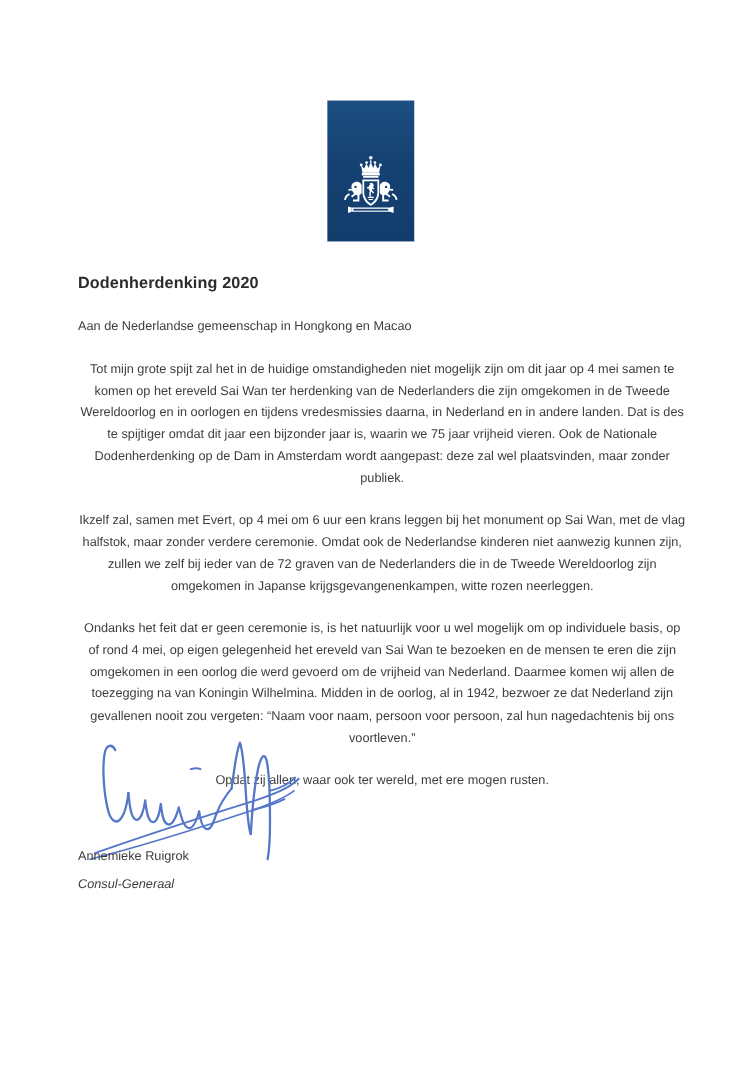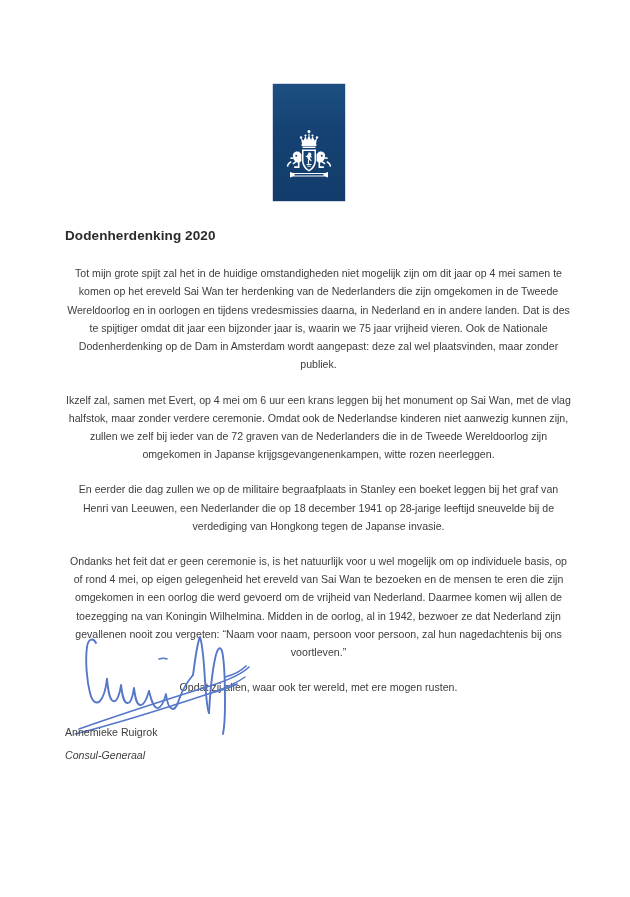--- a/index.html
+++ b/index.html
@@ -77,21 +77,21 @@
     text-align: center;
   }
   p.body-par.last-par {
     margin-bottom: 0;
   }
 
   
   .signature-area {
     position: absolute;
     left: 65px;
-    top: 633px;
+    top: 615px;
     width: 320px;
     height: 150px;
   }
   .signature-svg {
     position: absolute;
     left: 8px;
     top: 0px;
     width: 215px;
     height: 105px;
     overflow: visible;
@@ -160,23 +160,23 @@
         <path d="M92 86 L86 88 L86 95 L92 97 Z"></path>
       </g>
       <g fill="#154273">
         <rect x="25" y="90" width="58" height="3"></rect>
       </g>
     </svg>
   </div>
 
   <div class="doc">
     <h1 class="doc-title">Dodenherdenking 2020</h1>
+    <p class="addressee">Aan de Nederlandse gemeenschap in Hongkong en Macao</p>
     <p class="body-par">Tot mijn grote spijt zal het in de huidige omstandigheden niet mogelijk zijn om dit jaar op 4 mei samen te komen op het ereveld Sai Wan ter herdenking van de Nederlanders die zijn omgekomen in de Tweede Wereldoorlog en in oorlogen en tijdens vredesmissies daarna, in Nederland en in andere landen. Dat is des te spijtiger omdat dit jaar een bijzonder jaar is, waarin we 75 jaar vrijheid vieren. Ook de Nationale Dodenherdenking op de Dam in Amsterdam wordt aangepast: deze zal wel plaatsvinden, maar zonder publiek.</p>
     <p class="body-par">Ikzelf zal, samen met Evert, op 4 mei om 6 uur een krans leggen bij het monument op Sai Wan, met de vlag halfstok, maar zonder verdere ceremonie. Omdat ook de Nederlandse kinderen niet aanwezig kunnen zijn, zullen we zelf bij ieder van de 72 graven van de Nederlanders die in de Tweede Wereldoorlog zijn omgekomen in Japanse krijgsgevangenenkampen, witte rozen neerleggen.</p>
-    <p class="body-par">En eerder die dag zullen we op de militaire begraafplaats in Stanley een boeket leggen bij het graf van Henri van Leeuwen, een Nederlander die op 18 december 1941 op 28-jarige leeftijd sneuvelde bij de verdediging van Hongkong tegen de Japanse invasie.</p>
     <p class="body-par">Ondanks het feit dat er geen ceremonie is, is het natuurlijk voor u wel mogelijk om op individuele basis, op of rond 4 mei, op eigen gelegenheid het ereveld van Sai Wan te bezoeken en de mensen te eren die zijn omgekomen in een oorlog die werd gevoerd om de vrijheid van Nederland. Daarmee komen wij allen de toezegging na van Koningin Wilhelmina. Midden in de oorlog, al in 1942, bezwoer ze dat Nederland zijn gevallenen nooit zou vergeten: “Naam voor naam, persoon voor persoon, zal hun nagedachtenis bij ons voortleven.”</p>
     <p class="body-par last-par">Opdat zij allen, waar ook ter wereld, met ere mogen rusten.</p>
   </div>
 
   <div class="signature-area">
     <svg class="signature-svg" viewBox="0 0 215 105" aria-hidden="true">
       <g fill="none" stroke="#5577c8" stroke-linecap="round" stroke-linejoin="round">
 
         <path d="M23 10 C20 4 15 6 14 14 C12 28 14 48 17 60 C19 68 23 72 27 68 C31 64 33 54 34 46" stroke-width="1.9"></path>
 

